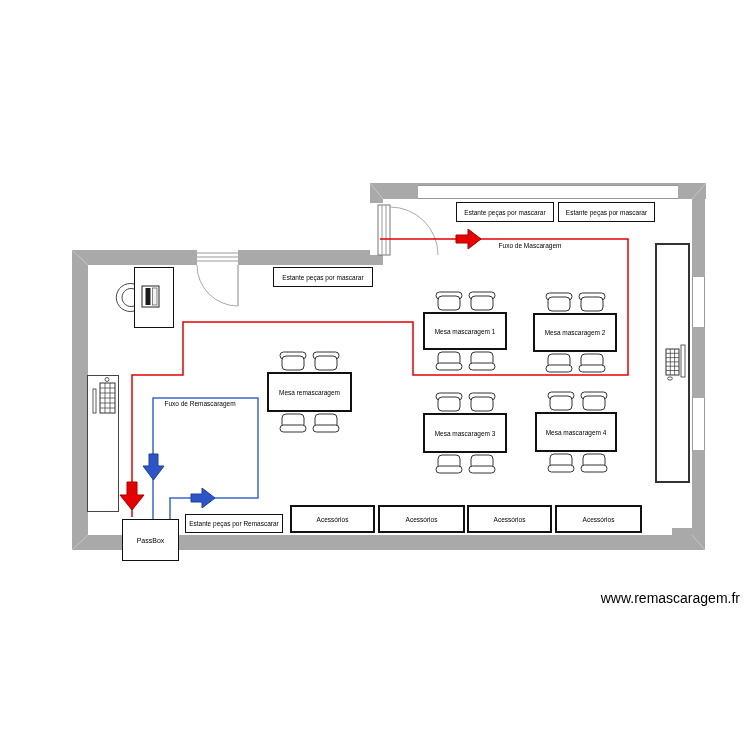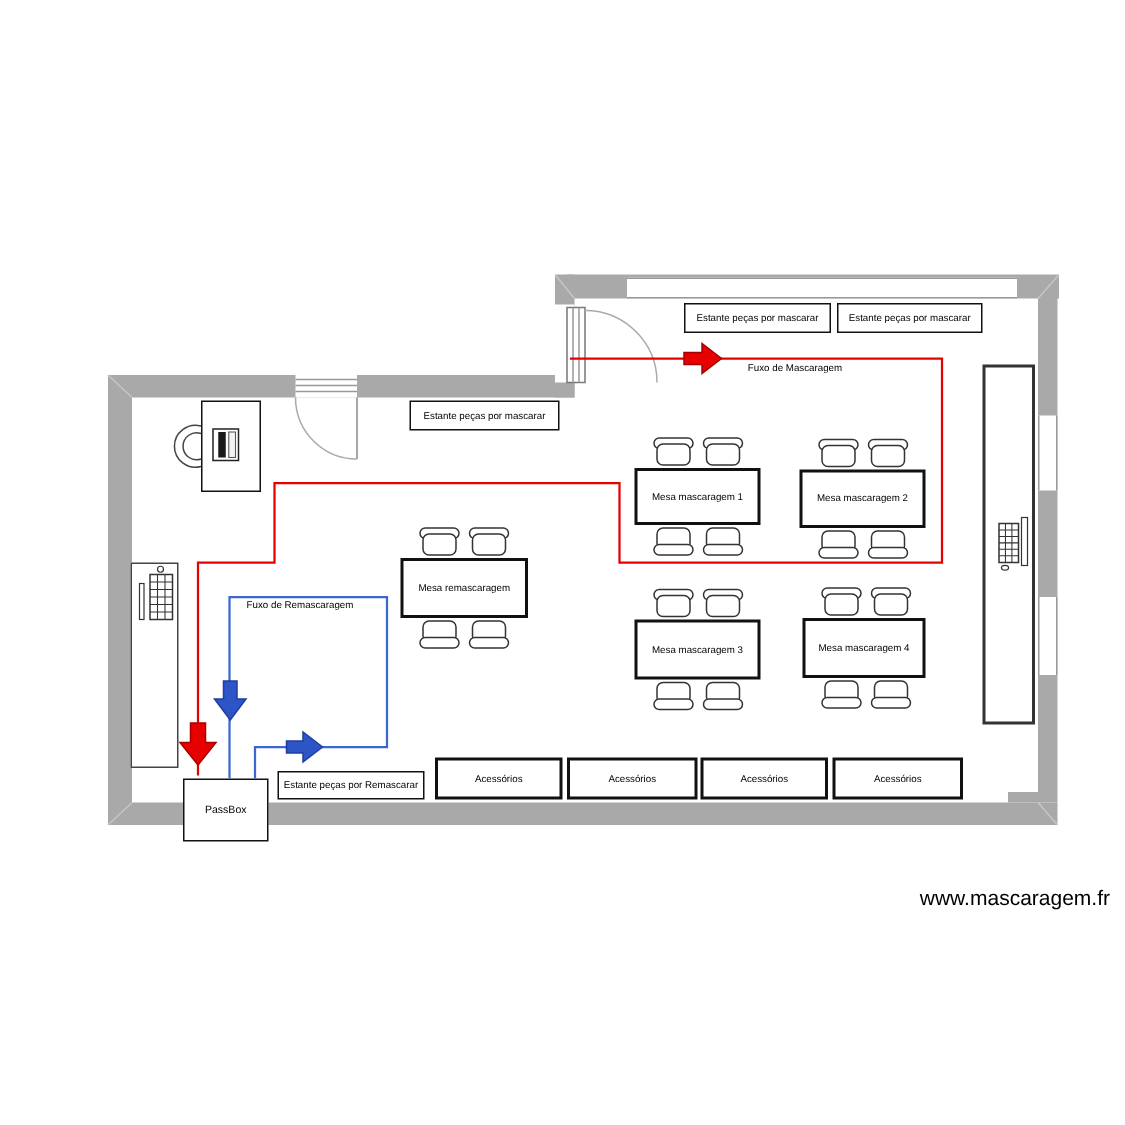--- a/index.html
+++ b/index.html
@@ -86,21 +86,21 @@
     <span>Mesa mascaragem 4</span>
   </div>
 
   <div class="box" style="left:122px;top:519px;width:57px;height:42px;font-size:7px;">
     <span>PassBox</span>
   </div>
 
   <div class="flow-label" style="left:485px;top:242px;width:90px;">Fuxo de Mascaragem</div>
   <div class="flow-label" style="left:155px;top:400px;width:90px;">Fuxo de Remascaragem</div>
 
-  <div id="watermark">www.mascaragem.fr</div>
+  <div id="watermark">www.remascaragem.fr</div>
 
   <svg class="overlay" width="750" height="750" viewBox="0 0 750 750">
 
     <g stroke="#c6c6c6" stroke-width="1">
       <line x1="370" y1="183" x2="383" y2="199"></line>
       <line x1="706" y1="183" x2="692" y2="199"></line>
       <line x1="72" y1="250" x2="88" y2="265"></line>
       <line x1="72" y1="550" x2="88" y2="535"></line>
       <line x1="705" y1="550" x2="692" y2="535"></line>
     </g>

